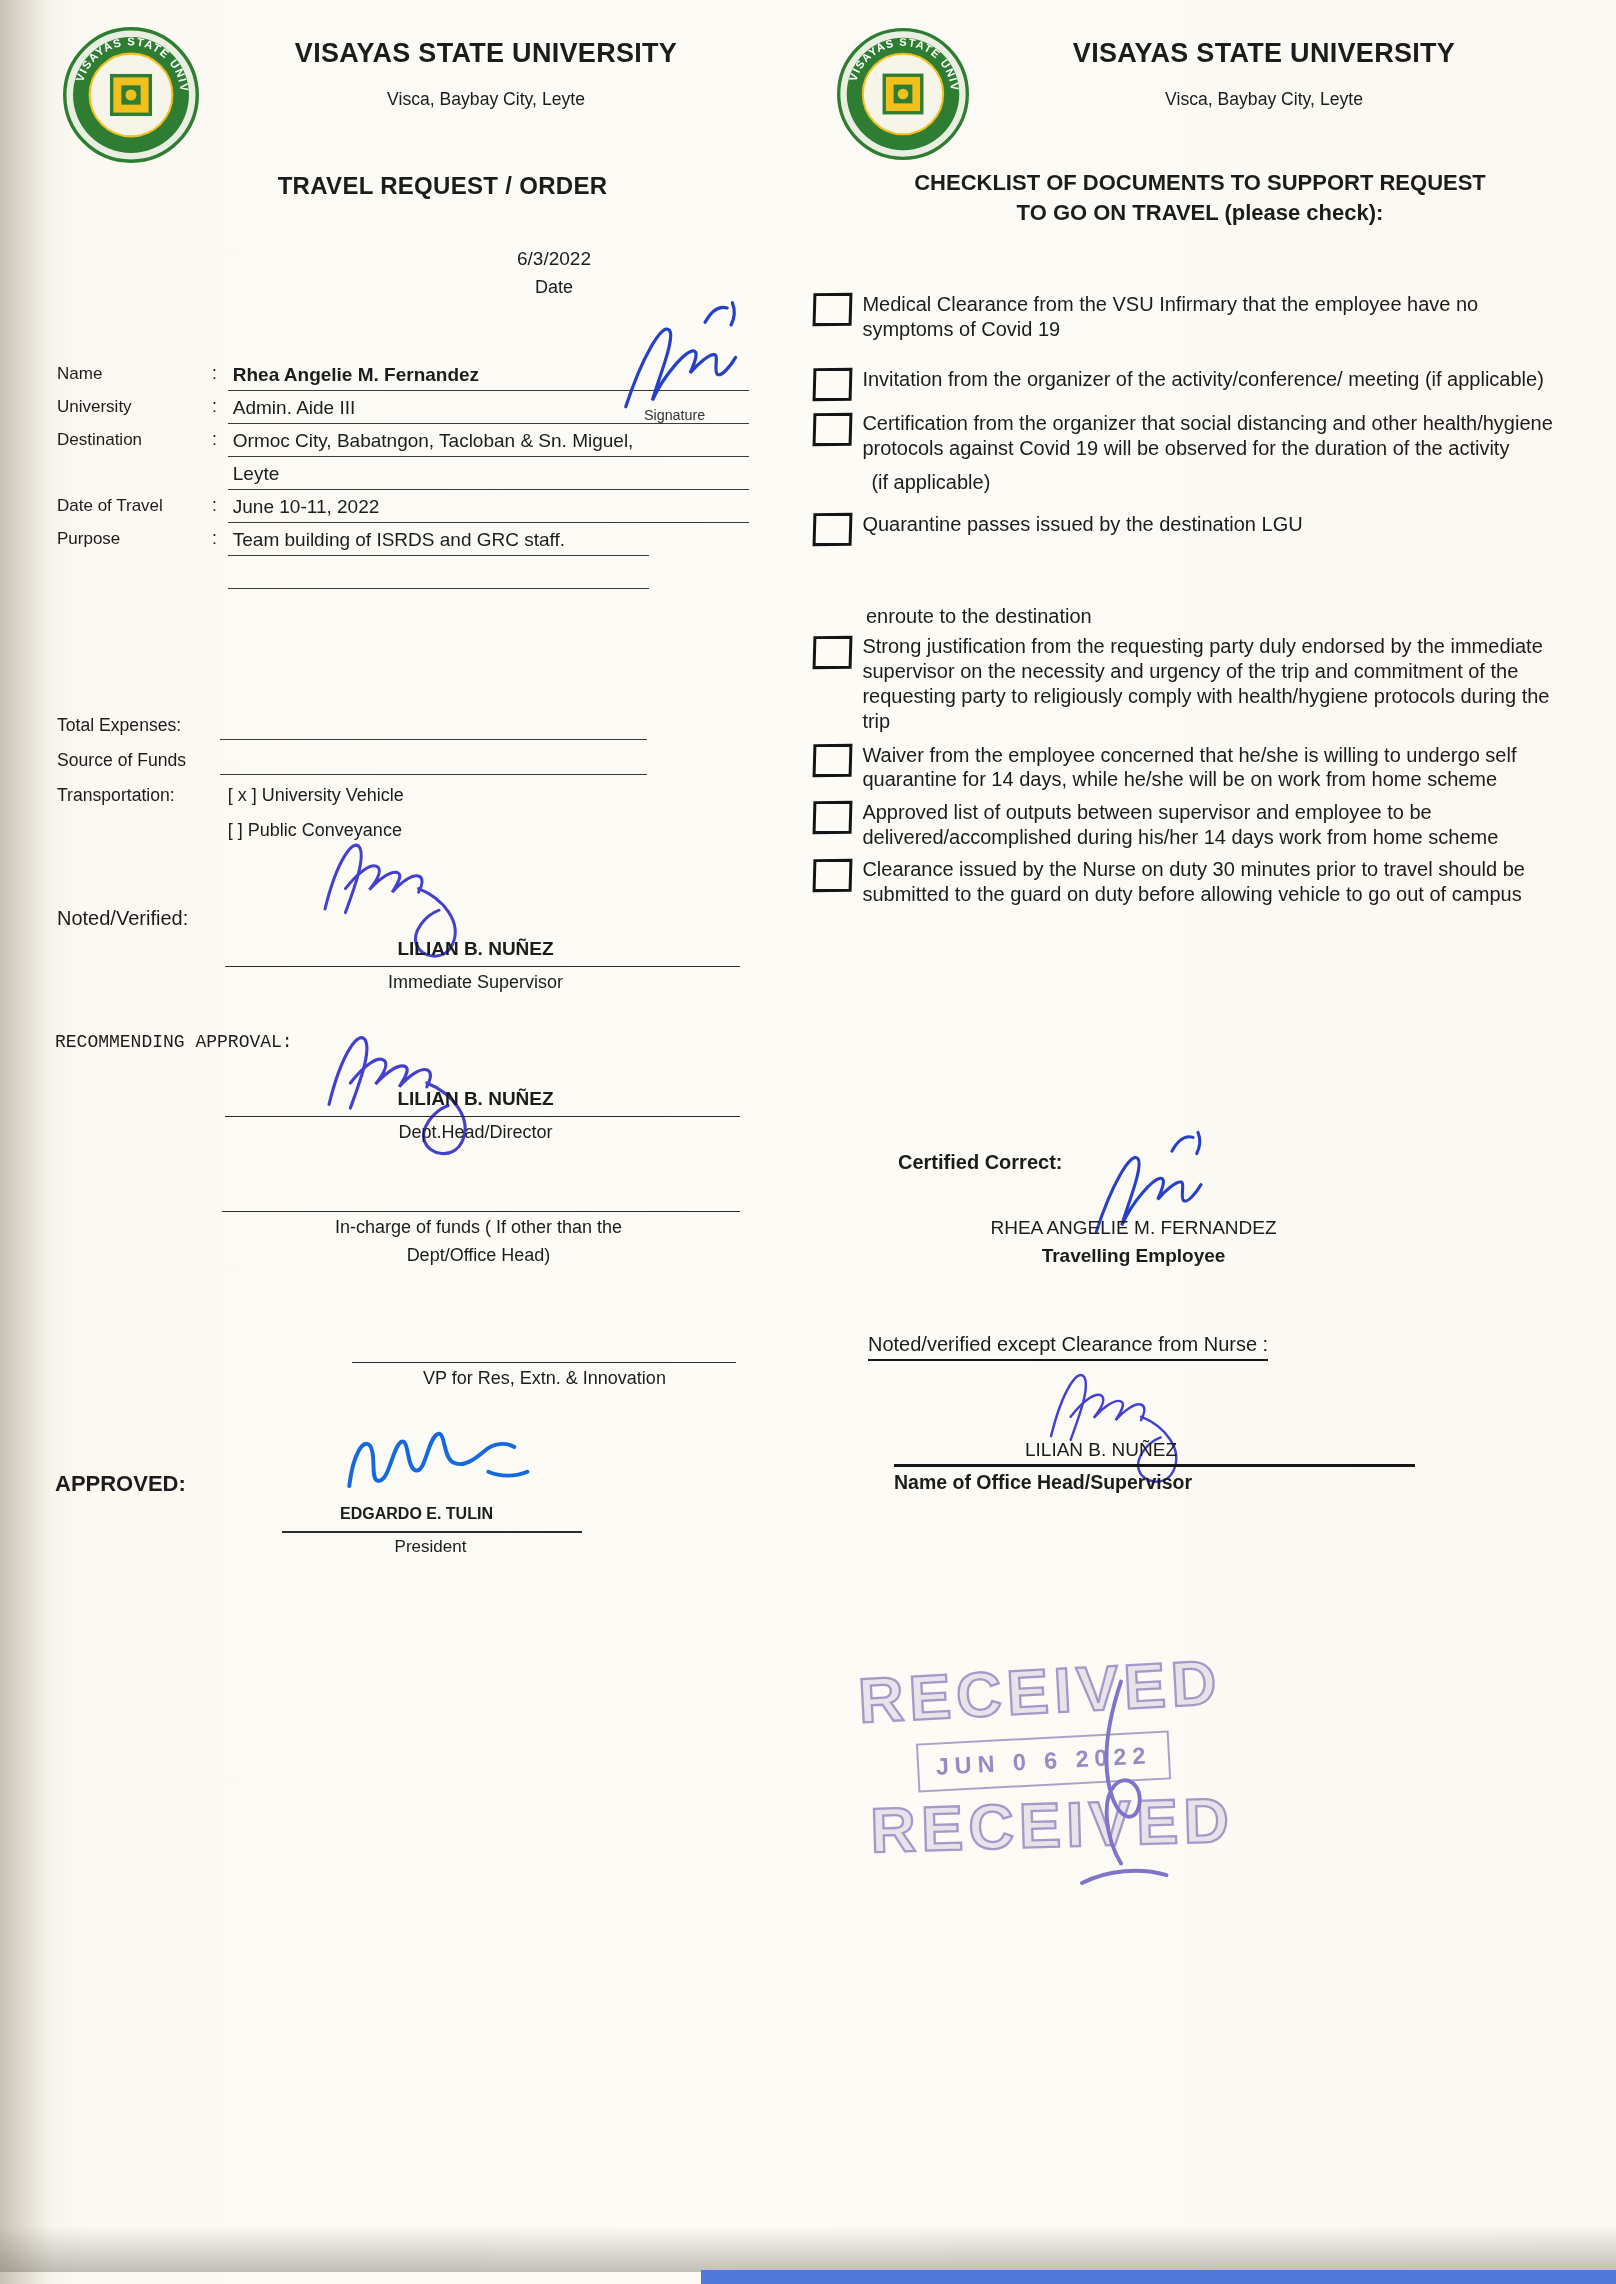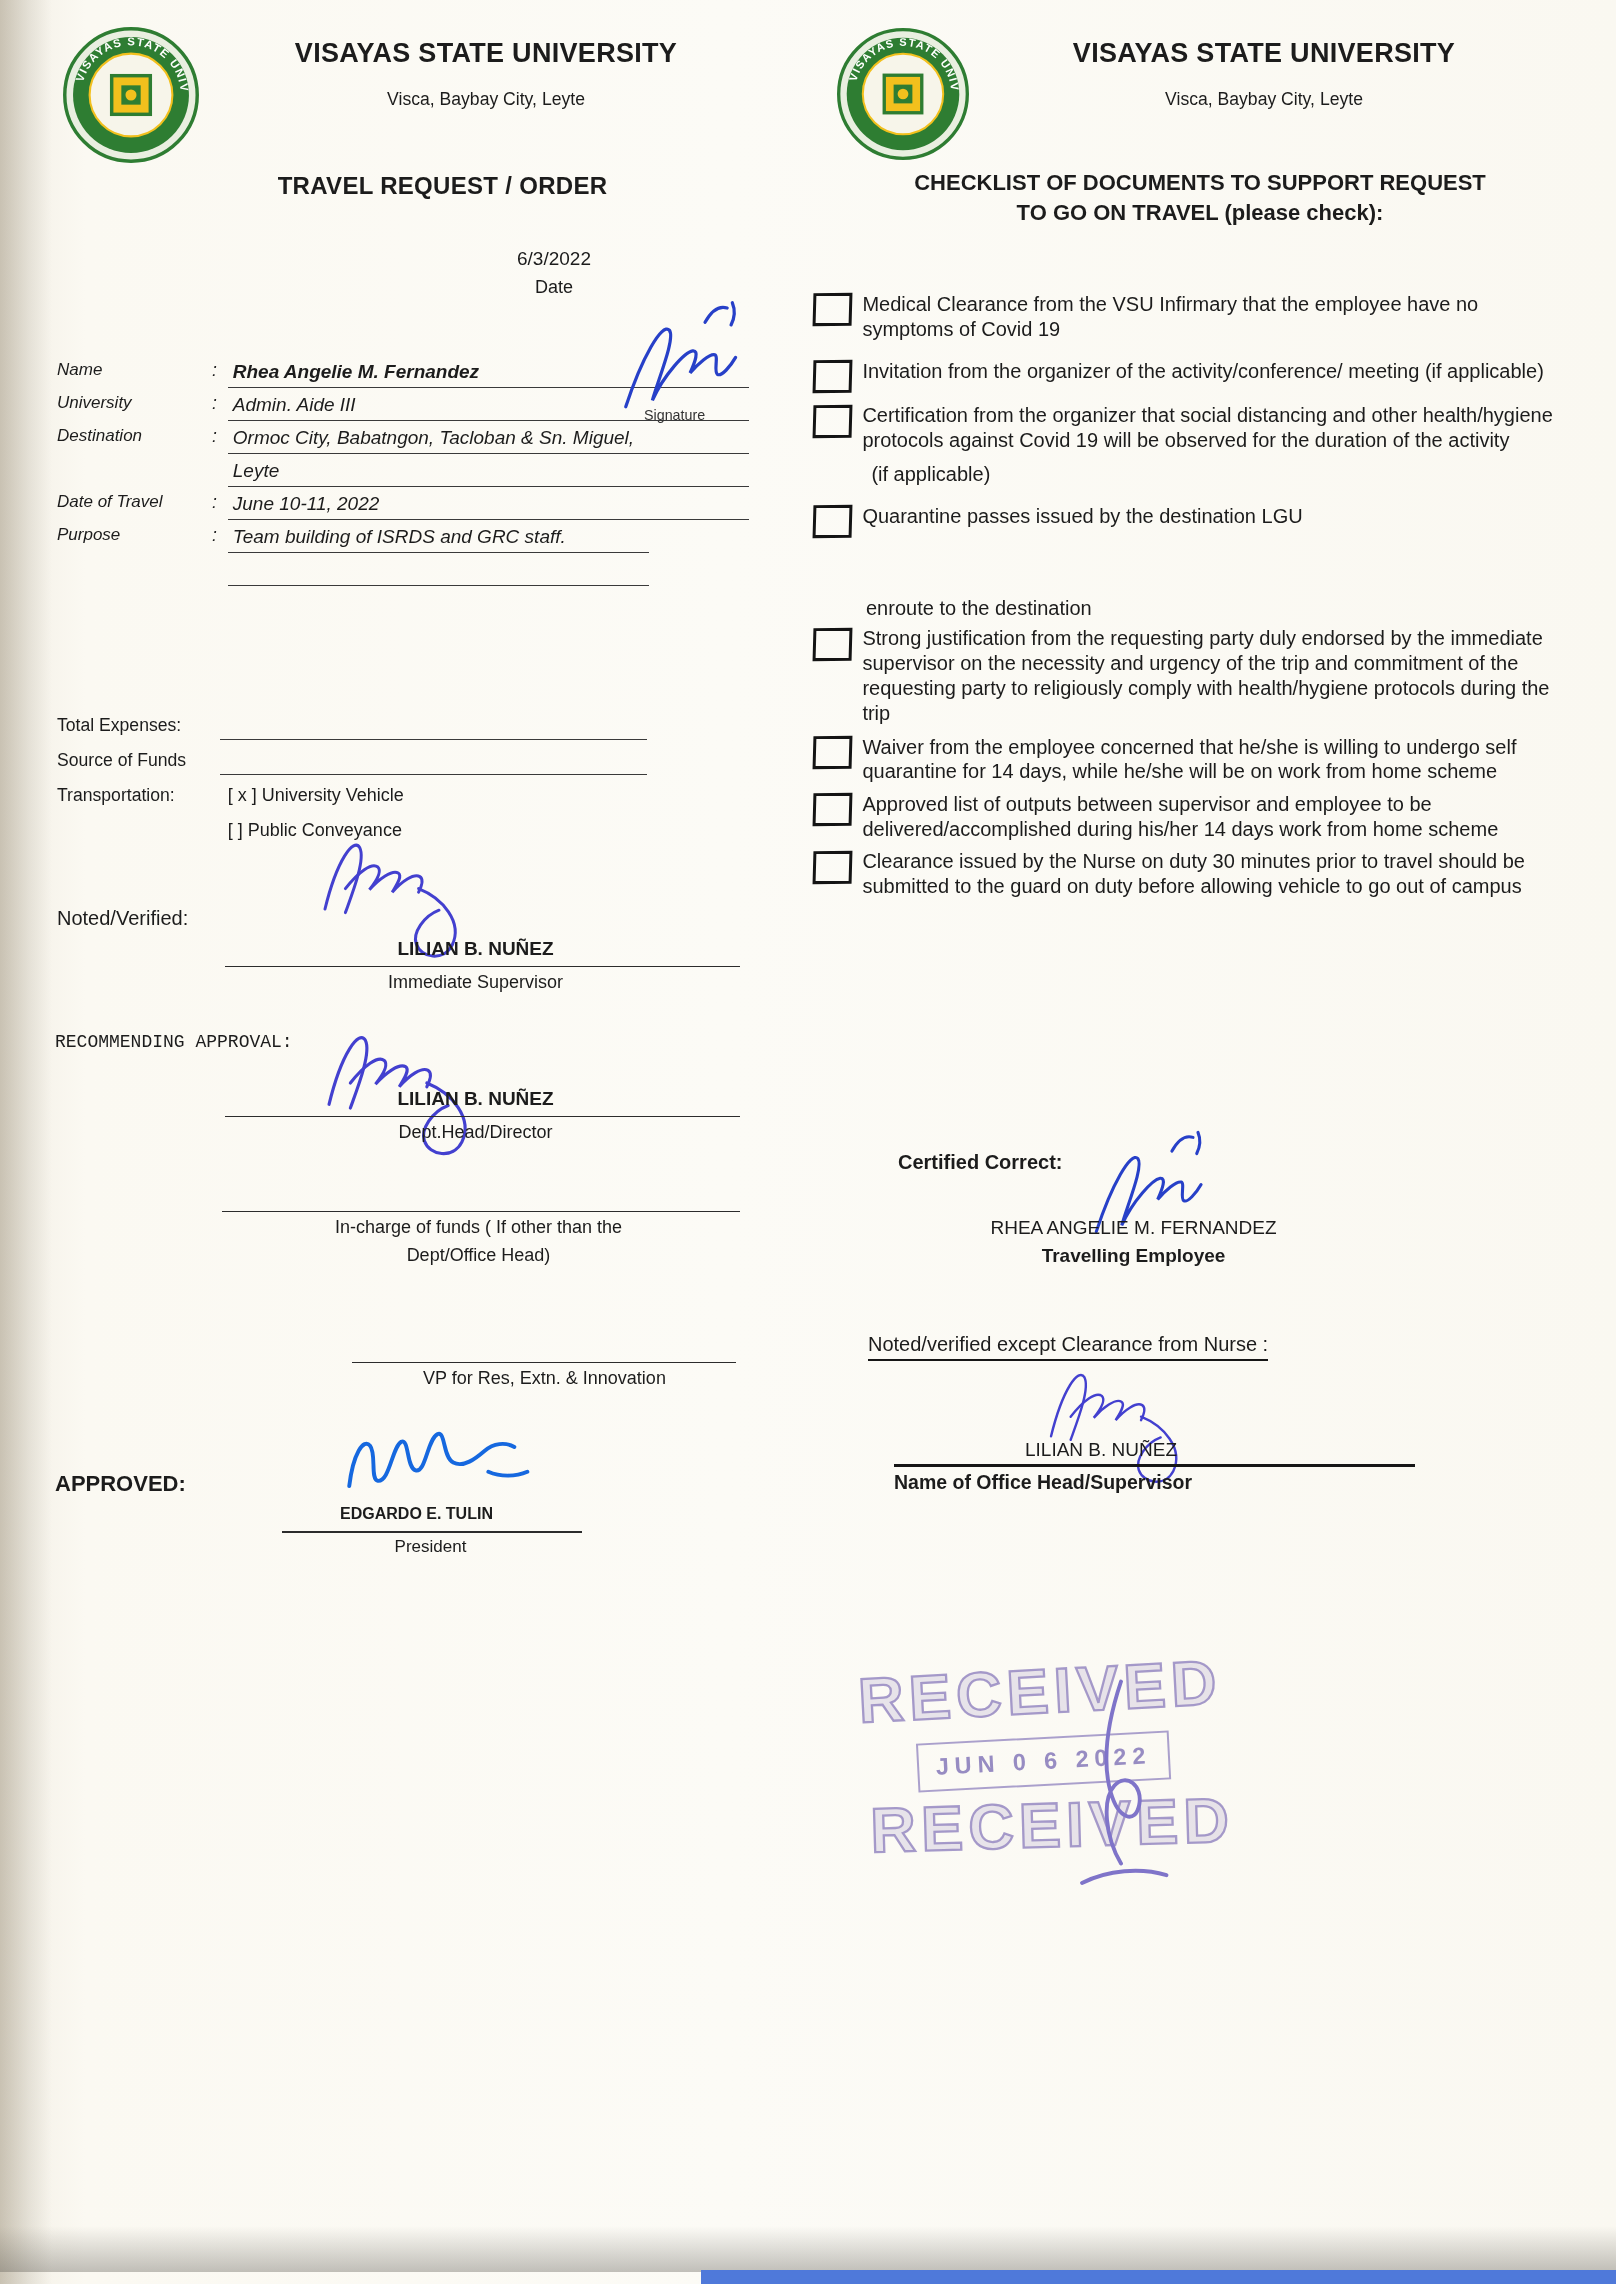--- a/index.html
+++ b/index.html
@@ -18,21 +18,21 @@
   .hdr .uni{font-size:27px;font-weight:bold;letter-spacing:0.3px;}
   .hdr .addr{font-size:17.6px;margin-top:20px;}
   .doc-title{position:absolute;text-align:center;font-weight:bold;}
   .title-l{font-size:24px;letter-spacing:0.3px;}
   .title-r{font-size:22px;line-height:1.35;text-align:center;}
   .date-blk{position:absolute;text-align:center;font-size:19px;}
   .date-blk .dlabel{margin-top:6.5px;font-size:18px;}
 
   
   .fields{position:absolute;left:57px;top:360px;width:692px;}
-  .frow{display:flex;align-items:flex-start;min-height:33px;font-style:italic;}
+  .frow{display:flex;align-items:center;min-height:33px;}
   .frow .flabel{width:155px;font-size:17px;padding-bottom:5.2px;}
   .frow .colon{width:15.6px;font-size:17.6px;padding-bottom:5.2px;}
   .colon::before{content:":";}
   .frow .fvalue{flex:1;border-bottom:1.3px solid #3a3a3a;font-size:19px;padding:1.3px 5.2px 2.6px 5.2px;min-height:23.5px;}
   .frow .fvalue.bold{font-weight:bold;}
   .frow.short .fvalue{flex:0 0 411px;}
   .sig-caption{position:absolute;font-size:14.3px;color:#333;}
 
   .expenses{position:absolute;left:57px;top:705px;width:590px;}
   .erow{display:flex;align-items:flex-end;min-height:35px;}
@@ -50,21 +50,21 @@
   .approved{font-weight:bold;font-size:22px;}
   .sig-svg{position:absolute;pointer-events:none;}
 
   
   .checklist{position:absolute;left:813px;top:292px;width:775px;}
   .citem{display:flex;align-items:flex-start;}
   .cbox{flex:none;width:33px;height:27px;border:3.3px solid #141414;margin-right:10.4px;margin-top:1.3px;transform:skew(-2deg) rotate(-.4deg);background:transparent;}
   .ctext{width:710px;font-size:20px;line-height:1.24;}
   .cnote{margin:9px 0 2.6px 9px;}
   .enroute{margin:0 0 6.5px 53px;font-size:20px;}
-  .mb26{margin-bottom:17px;}.mb16{margin-bottom:10.4px;}.mb22{margin-bottom:14.3px;}
+  .mb26{margin-bottom:25px;}.mb16{margin-bottom:10.4px;}.mb22{margin-bottom:14.3px;}
   .mb90{margin-bottom:59px;}.mb12{margin-bottom:7.8px;}.mb14{margin-bottom:9px;}
 
   .certified-label{position:absolute;font-size:20px;font-weight:bold;}
   .center-name{position:absolute;text-align:center;font-size:19px;}
   .center-name.b{font-weight:bold;}
   .noted-caption{position:absolute;font-size:20px;border-bottom:2px solid #161616;padding-bottom:3.3px;}
 
   
   .stamp{position:absolute;left:861px;top:1660px;width:365px;transform:rotate(-3deg);text-align:center;}
   .stamp-word{font-size:63px;font-weight:800;letter-spacing:5.2px;line-height:1;

